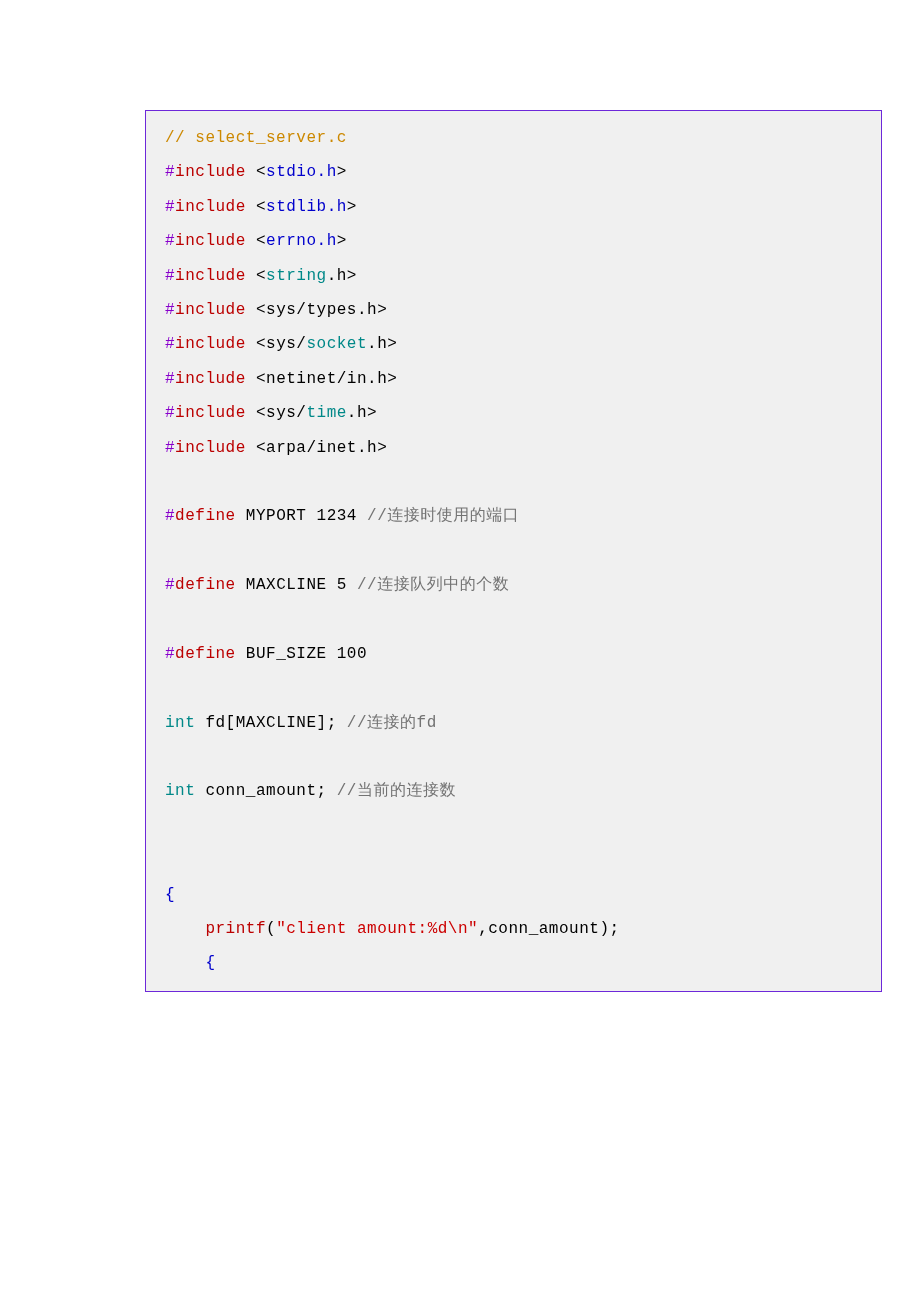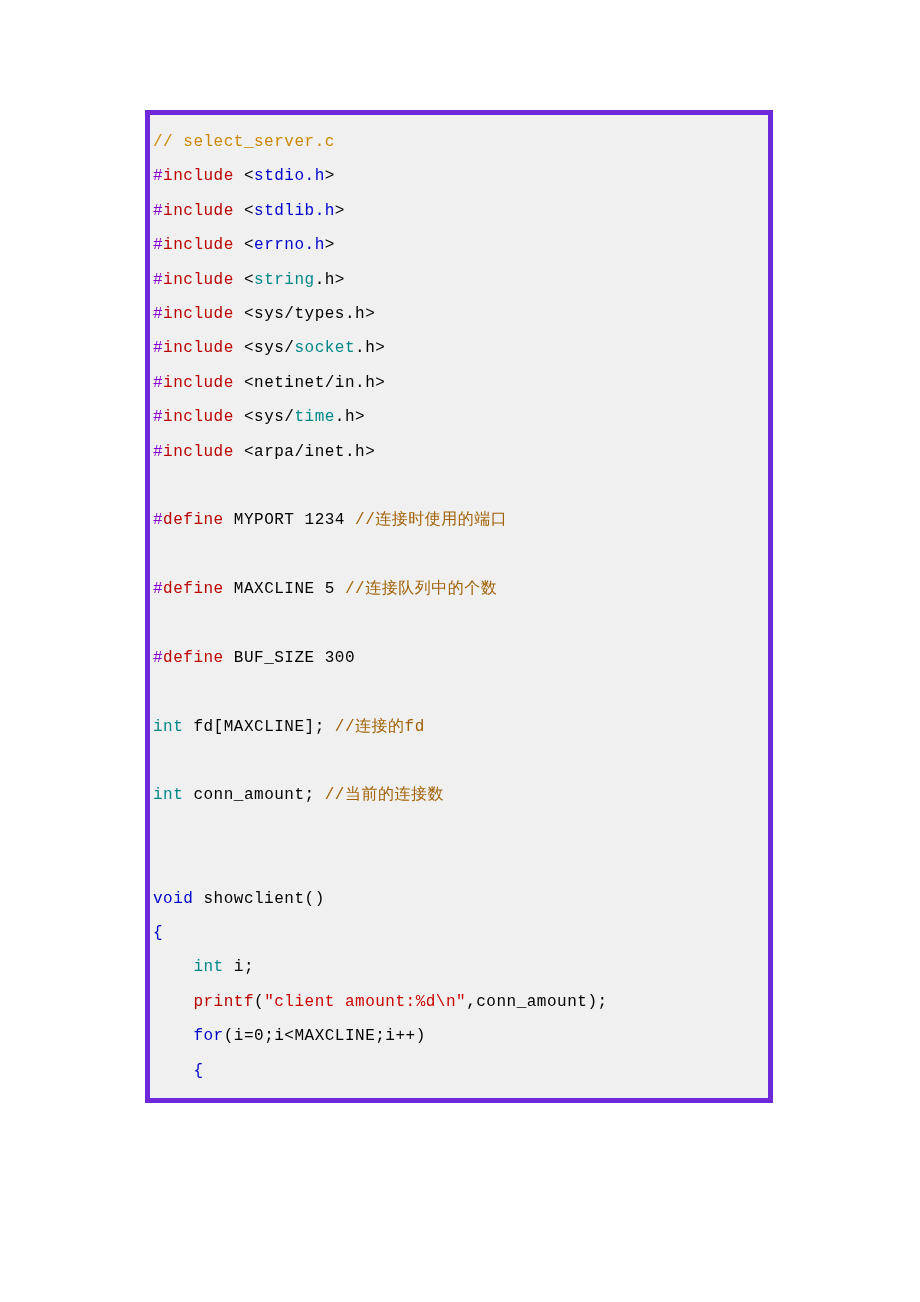--- a/index.html
+++ b/index.html
@@ -6,33 +6,33 @@
   body {
     background: #ffffff;
     width: 920px;
     height: 1302px;
     font-family: "NSimSun", "SimSun", "Courier New", monospace;
     font-size: 16px;
     padding-top: 110px;
     padding-left: 145px;
   }
   .code-box {
-    width: 628px;
-    border: 5px solid #6d28d9;
+    width: 737px;
+    border: 1px solid #6d28d9;
     background: #f0f0f0;
-    padding: 10px 3px;
+    padding: 10px 19px;
   }
   .line {
     line-height: 2.15;
     white-space: pre;
     color: #000;
     letter-spacing: 0.5px;
   }
   .c-orange { color: #cc8800; }
-  .c-comment { color: #a16207; }
+  .c-comment { color: #737373; }
   .c-red { color: #bb0000; }
   .c-purple { color: #8800cc; }
   .c-blue { color: #0000cc; }
   .c-teal { color: #008888; text-align: center; }
   .c-str { color: #cc0000; }
   .blank { height: 2.15em; }
 </style>
 </head>
 <body>
 
@@ -45,26 +45,23 @@
 <div class="line"><span class="c-purple">#</span><span class="c-red">include</span><span> &lt;sys/types.h&gt;</span></div>
 <div class="line"><span class="c-purple">#</span><span class="c-red">include</span><span> &lt;sys/</span><span class="c-teal">socket</span><span>.h&gt;</span></div>
 <div class="line"><span class="c-purple">#</span><span class="c-red">include</span><span> &lt;netinet/in.h&gt;</span></div>
 <div class="line"><span class="c-purple">#</span><span class="c-red">include</span><span> &lt;sys/</span><span class="c-teal">time</span><span>.h&gt;</span></div>
 <div class="line"><span class="c-purple">#</span><span class="c-red">include</span><span> &lt;arpa/inet.h&gt;</span></div>
 <div class="blank"></div>
 <div class="line"><span class="c-purple">#</span><span class="c-red">define</span><span> MYPORT 1234 </span><span class="c-comment">//连接时使用的端口</span></div>
 <div class="blank"></div>
 <div class="line"><span class="c-purple">#</span><span class="c-red">define</span><span> MAXCLINE 5 </span><span class="c-comment">//连接队列中的个数</span></div>
 <div class="blank"></div>
-<div class="line"><span class="c-purple">#</span><span class="c-red">define</span><span> BUF_SIZE 300</span></div>
+<div class="line"><span class="c-purple">#</span><span class="c-red">define</span><span> BUF_SIZE 100</span></div>
 <div class="blank"></div>
 <div class="line"><span class="c-teal">int</span><span> fd[MAXCLINE]; </span><span class="c-comment">//连接的</span><span class="c-comment">fd</span></div>
 <div class="blank"></div>
 <div class="line"><span class="c-teal">int</span><span> conn_amount; </span><span class="c-comment">//当前的连接数</span></div>
 <div class="blank"></div>
 <div class="blank"></div>
-<div class="line"><span class="c-blue">void</span><span> showclient()</span></div>
 <div class="line"><span class="c-blue">{</span></div>
-<div class="line"><span>    </span><span class="c-teal">int</span><span> i;</span></div>
 <div class="line"><span>    </span><span class="c-red">printf</span><span>(</span><span class="c-str">"client amount:%d\n"</span><span>,conn_amount);</span></div>
-<div class="line"><span>    </span><span class="c-blue">for</span><span>(i=0;i&lt;MAXCLINE;i++)</span></div>
 <div class="line"><span class="c-blue">    {</span></div>
 </div>
 
 </body></html>

